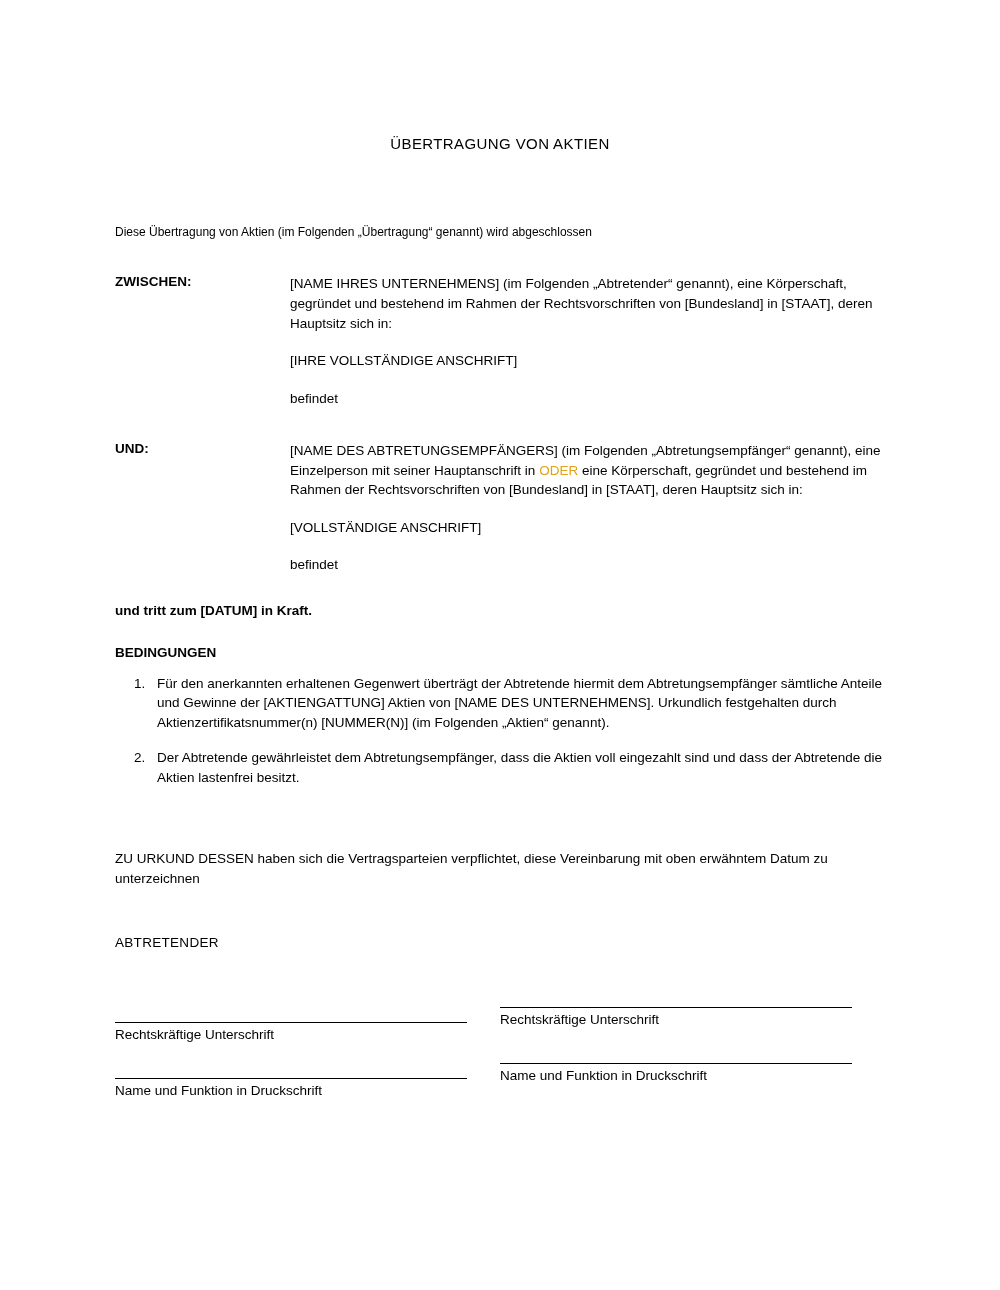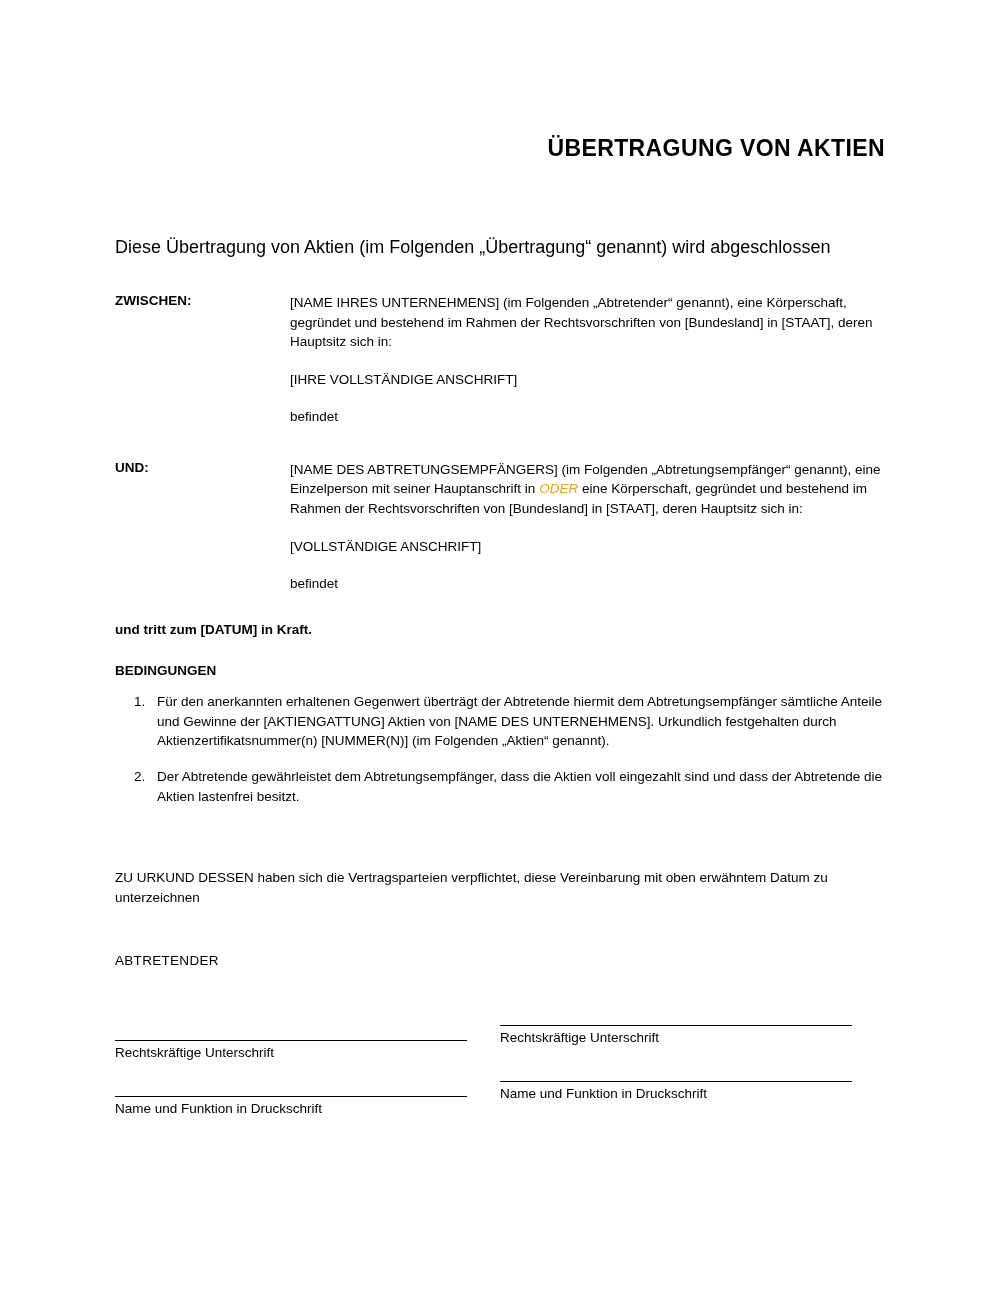--- a/index.html
+++ b/index.html
@@ -15,29 +15,29 @@
     position: relative;
   }
   .page {
     position: relative;
     width: 1000px;
     height: 1290px;
     box-sizing: border-box;
     padding: 0 115px;
   }
   .doc-title {
-    text-align: right;
-    font-size: 23px;
-    font-weight: bold;
+    text-align: center;
+    font-size: 15px;
+    font-weight: normal;
     letter-spacing: 0.4px;
     margin-top: 135px;
     margin-bottom: 0;
   }
   .intro {
-    font-size: 18px;
+    font-size: 12px;
     margin-top: 72px;
     line-height: 1.45;
   }
   .party-block {
     display: flex;
     margin-top: 33px;
   }
   .party-label {
     width: 175px;
     flex: 0 0 175px;
@@ -50,21 +50,21 @@
     font-size: 13.5px;
     line-height: 1.45;
   }
   .party-body p {
     margin: 0;
   }
   .party-body p + p {
     margin-top: 18px;
   }
   .bold { font-weight: normal; }
-  .or-word { color: #e0a21a; font-weight: normal; font-style: italic; }
+  .or-word { color: #e0a21a; font-weight: normal; }
   .effective {
     font-size: 13.5px;
     margin-top: 26px;
     line-height: 1.45;
     font-weight: bold;
   }
   .section-heading {
     font-size: 13.5px;
     font-weight: bold;
     margin-top: 24px;

